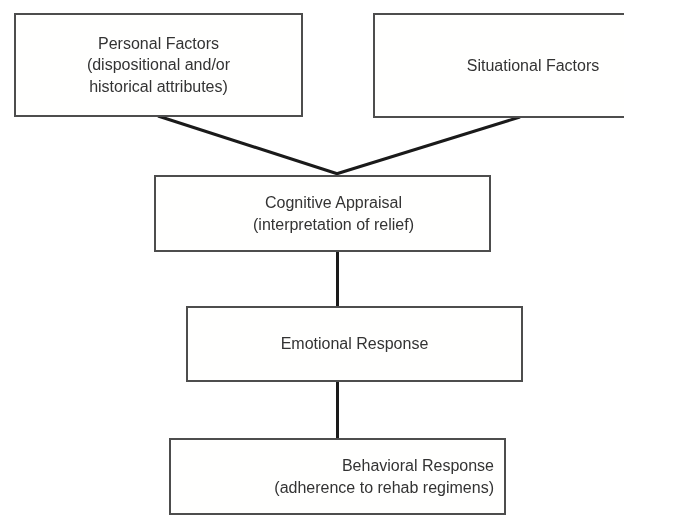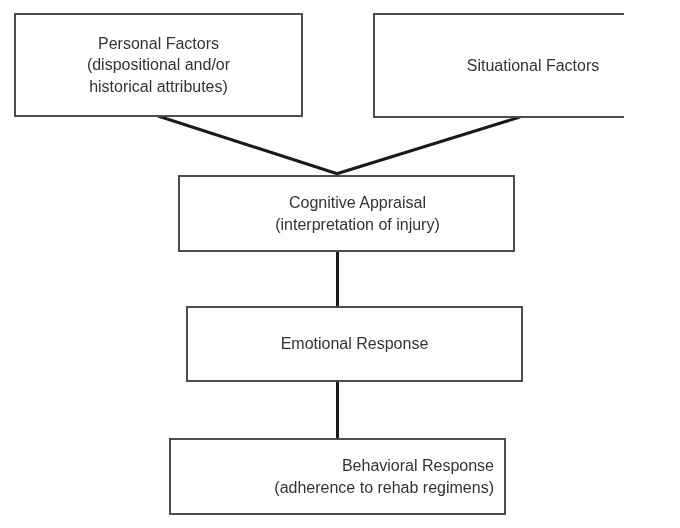--- a/index.html
+++ b/index.html
@@ -42,21 +42,21 @@
     white-space: pre-line;
   }
   .node-sub {
     white-space: pre-line;
   }
   
   .node-personal    { left: 14px;  top: 13px;  width: 289px; height: 104px; }
   
   .node-situational { left: 373px; top: 13px;  width: 289px; height: 105px; padding-left: 41px; }
   
-  .node-cognitive   { left: 178px; top: 175px; width: 337px; height: 77px; padding-left: 32px; }
+  .node-cognitive   { left: 154px; top: 175px; width: 337px; height: 77px; padding-left: 32px; }
   .node-emotional   { left: 186px; top: 306px; width: 337px; height: 76px; }
   .node-behavioral  { left: 169px; top: 438px; width: 337px; height: 77px; align-items: flex-end; }
 </style>
 </head>
 <body>
 
 <div class="canvas">
 
   <svg class="connectors" width="680" height="528" viewBox="0 0 680 528" xmlns="http://www.w3.org/2000/svg">
     <line x1="158" y1="116" x2="338" y2="174" stroke="#1a1a1a" stroke-width="3"></line>
@@ -70,21 +70,21 @@
     <div class="node-sub">(dispositional and/or
 historical attributes)</div>
   </div>
 
   <div class="node node-situational">
     <div class="node-title">Situational Factors</div>
   </div>
 
   <div class="node node-cognitive">
     <div class="node-title">Cognitive Appraisal</div>
-    <div class="node-sub">(interpretation of injury)</div>
+    <div class="node-sub">(interpretation of relief)</div>
   </div>
 
   <div class="node node-emotional">
     <div class="node-title">Emotional Response</div>
   </div>
 
   <div class="node node-behavioral">
     <div class="node-title">Behavioral Response</div>
     <div class="node-sub">(adherence to rehab regimens)</div>
   </div>

